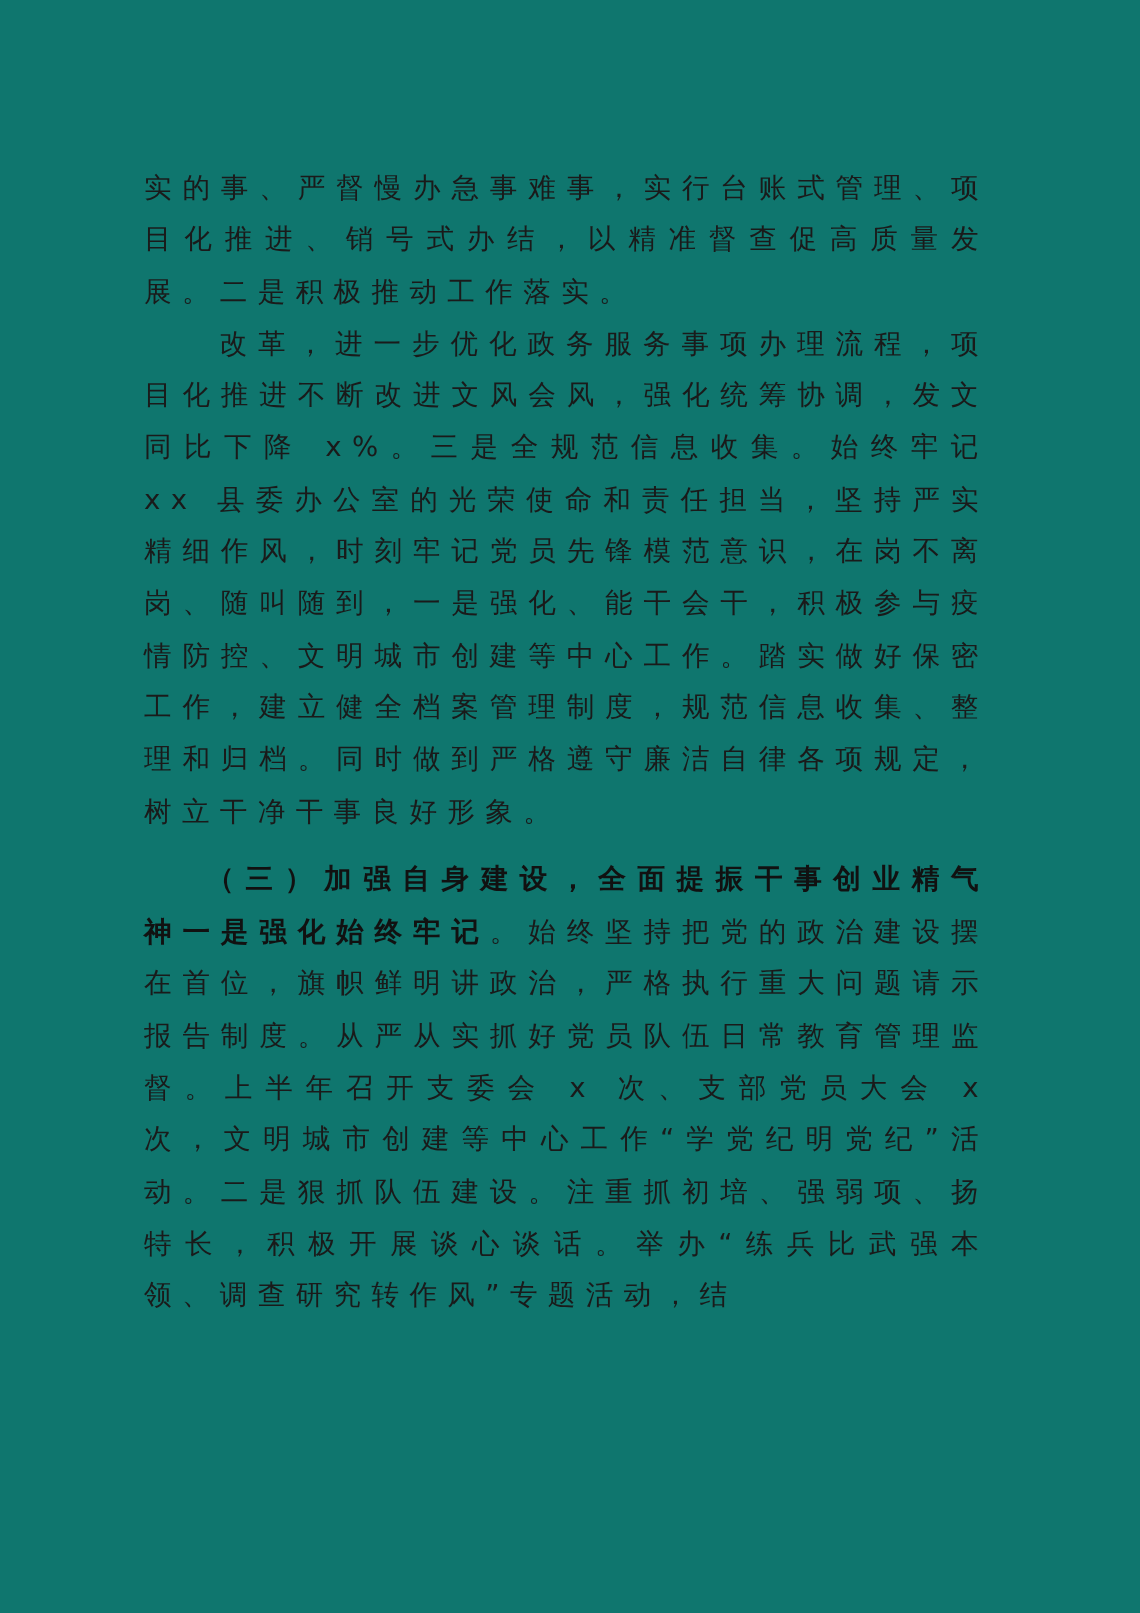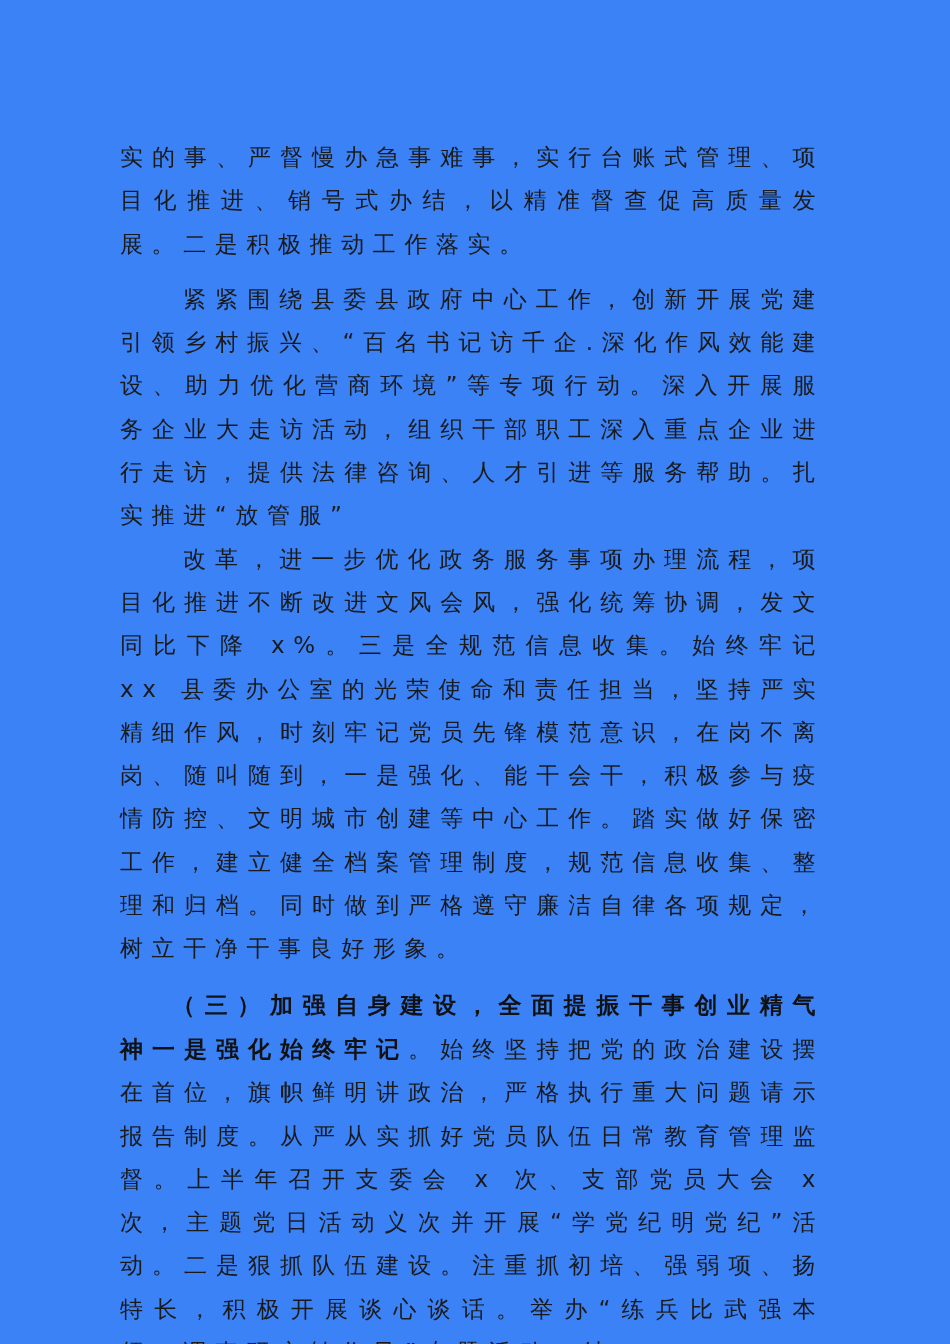--- a/index.html
+++ b/index.html
@@ -11,21 +11,21 @@
     width: 950px;
     height: 1344px;
     position: relative;
     overflow: hidden;
   }
   .page {
     position: absolute;
     left: 0; top: 0;
     width: 950px;
     height: 1344px;
-    background: #3b82f6;
+    background: #0f766e;
   }
   .body-text {
     position: absolute;
     left: 120px;
     top: 136px;
     width: 704px;
     font-family: "DejaVu Sans", "Liberation Sans", sans-serif;
     font-size: 23px;
     line-height: 43.3px;
     color: #1a1a1a;
@@ -55,26 +55,23 @@
 </head>
 <body>
 
 <div class="page">
   <div class="body-text">
 
     <p class="para">
       <span>实的事、严督慢办急事难事，实行台账式管理、项目化推进、</span><span>销号式办结，以精准督查促高质量发展。二是积极推动工作落</span><span>实。</span>
     </p>
 
-    <p class="para indent gap">
-      <span>紧紧围绕县委县政府中心工作，创新开展党建引领乡村振</span><span>兴、“百名书记访千企.深化作风效能建设、助力优化营商环</span><span>境”等专项行动。深入开展服务企业大走访活动，组织干部职</span><span>工深入重点企业进行走访，提供法律咨询、人才引进等服务帮</span><span>助。扎实推进“放管服”</span>
-    </p>
 
     <p class="para indent">
       <span>改革，进一步优化政务服务事项办理流程，项目化推进</span><span>不断改进文风会风，强化统筹协调，发文同比下降 x%。三是全</span><span>规范信息收集。始终牢记 xx 县委办公室的光荣使命和责任担</span><span>当，坚持严实精细作风，时刻牢记党员先锋模范意识，在岗不</span><span>离岗、随叫随到，一是强化、能干会干，积极参与疫情防控、</span><span>文明城市创建等中心工作。踏实做好保密工作，建立健全档案</span><span>管理制度，规范信息收集、整理和归档。同时做到严格遵守廉</span><span>洁自律各项规定，树立干净干事良好形象。</span>
     </p>
 
     <p class="para heading-indent gap">
-      <span class="bold">（三）加强自身建设，全面提振干事创业精气神</span><span class="bold">一是强化</span><span class="bold">始终牢记</span><span>。始终坚持把党的政治建设摆在首位，旗帜鲜明讲政</span><span>治，严格执行重大问题请示报告制度。从严从实抓好党员队伍</span><span>日常教育管理监督。上半年召开支委会 x 次、支部党员大会 x</span><span>次，主题党日活动义次并开展“学党纪明党纪”活动。二是狠</span><span>抓队伍建设。注重抓初培、强弱项、扬特长，积极开展谈心谈</span><span>话。举办“练兵比武强本领、调查研究转作风”专题活动，结</span>
+      <span class="bold">（三）加强自身建设，全面提振干事创业精气神</span><span class="bold">一是强化</span><span class="bold">始终牢记</span><span>。始终坚持把党的政治建设摆在首位，旗帜鲜明讲政</span><span>治，严格执行重大问题请示报告制度。从严从实抓好党员队伍</span><span>日常教育管理监督。上半年召开支委会 x 次、支部党员大会 x</span><span>次，文明城市创建等中心工作“学党纪明党纪”活动。二是狠</span><span>抓队伍建设。注重抓初培、强弱项、扬特长，积极开展谈心谈</span><span>话。举办“练兵比武强本领、调查研究转作风”专题活动，结</span>
     </p>
 
   </div>
 </div>
 
 </body></html>

